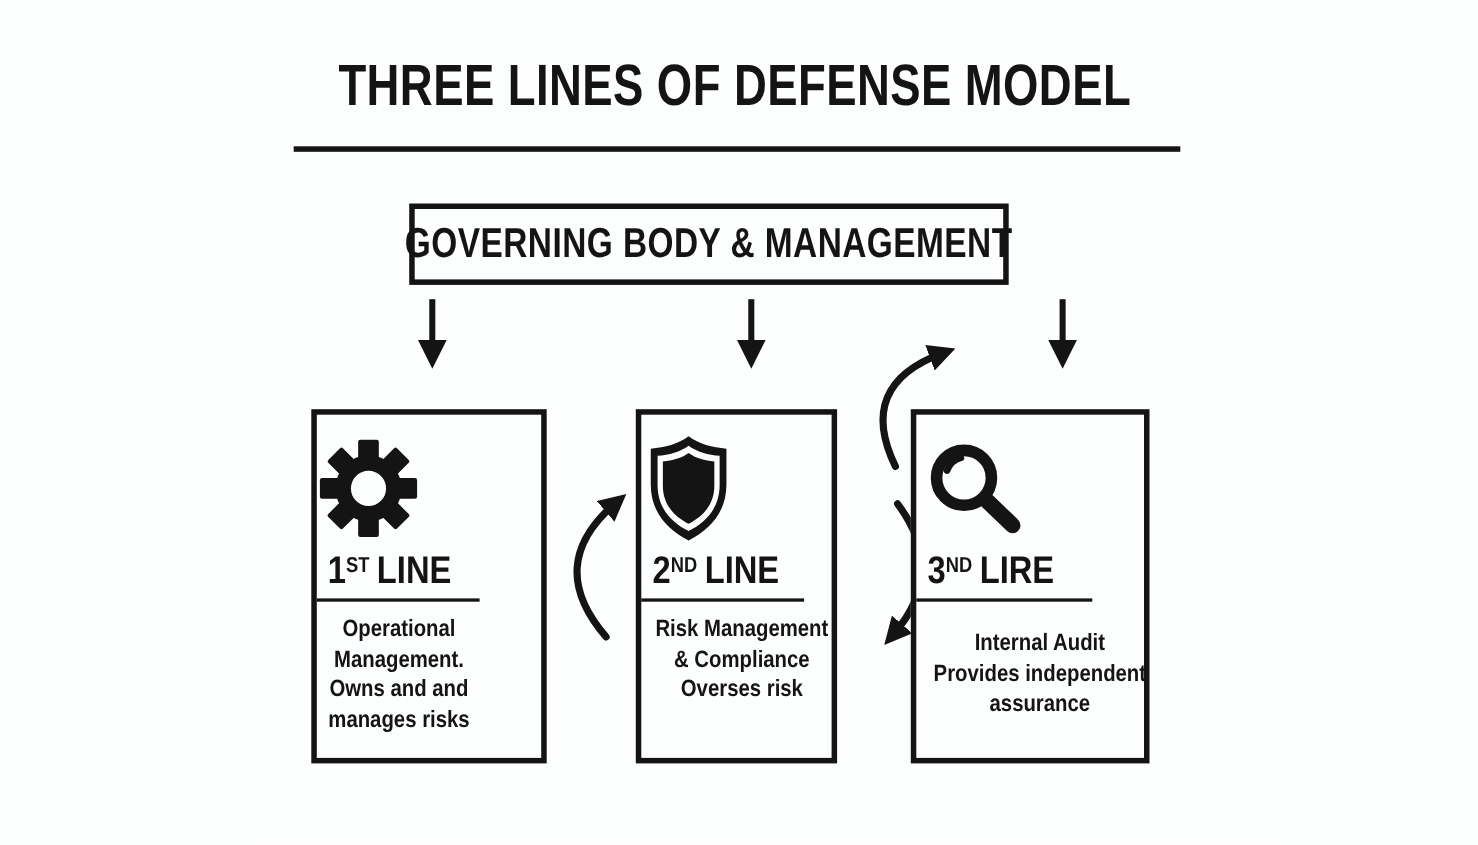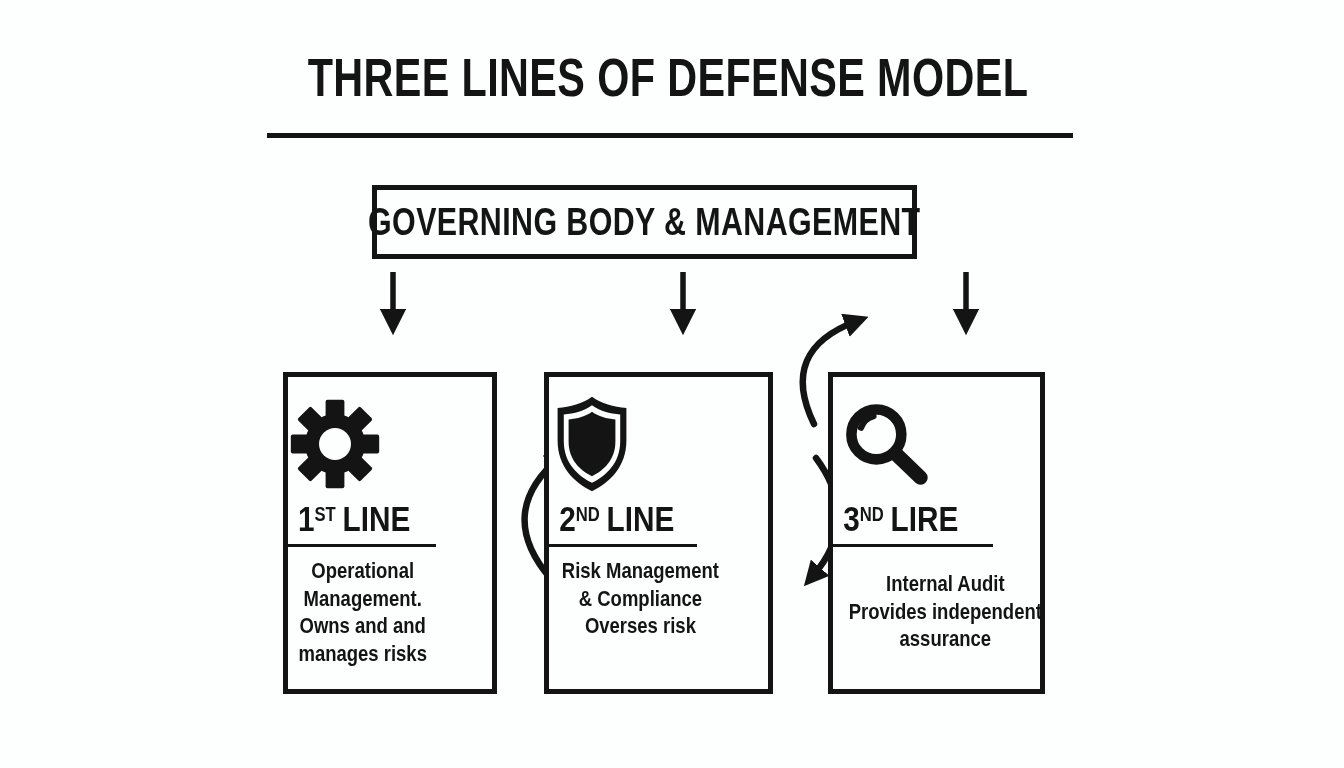--- a/index.html
+++ b/index.html
@@ -57,21 +57,21 @@
     position: absolute;
     top: 350px;
     height: 322px;
     border: 5px solid #141414;
     background: #fdfefe;
     display: flex; flex-direction: column; align-items: flex-start;
     padding-top: 12px;
     margin-top: 22px;
   }
   .box1 { left: 283px; width: 214px; }
-  .box2 { left: 544px; width: 229px; }
+  .box2 { left: 578px; width: 183px; }
   .box3 { left: 828px; width: 217px; }
 
   .icon-wrap { height: 102px; display: flex; align-items: center; justify-content: center; margin-top: 4px; }
 
   .box-heading {
     margin-top: 6px;
     font-size: 35px; font-weight: bold;
     transform: scaleX(0.85); transform-origin: center;
     white-space: nowrap;
     line-height: 1;

